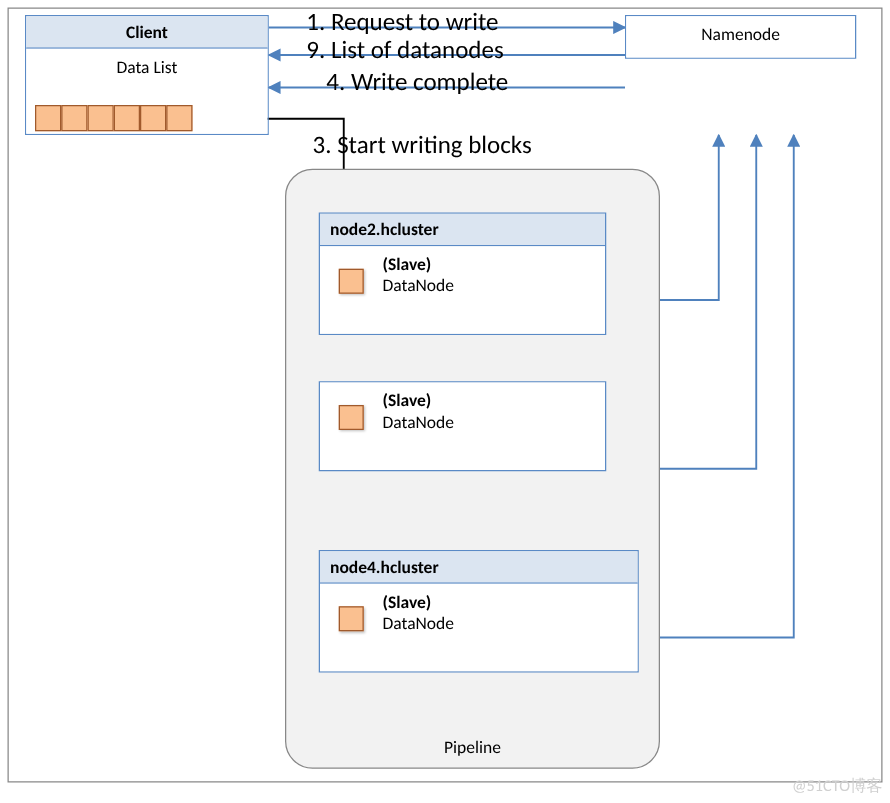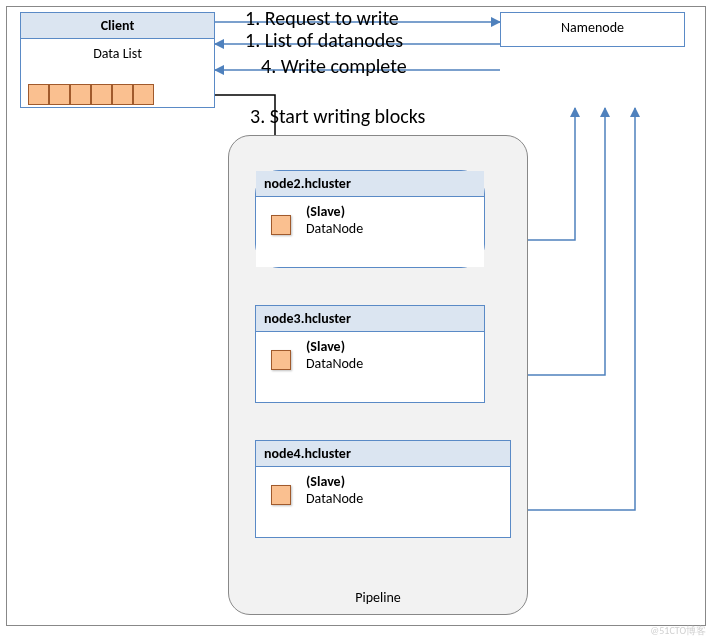--- a/index.html
+++ b/index.html
@@ -16,21 +16,21 @@
     position: absolute;
     left: 6px; top: 6px;
     width: 700px; height: 620px;
     border: 1px solid #888;
   }
   .watermark {
     position: absolute;
     right: 6px;
     bottom: 4px;
     color: #d0d0d0;
-    font-size: 10px;
+    font-size: 13px;
   }
   svg { position: absolute; left: 0; top: 0; }
   
   .box {
     position: absolute;
     border: 1px solid #5a8ac6;
   }
   .header {
     background: #dbe5f1;
     border-bottom: 1px solid #5a8ac6;
@@ -134,39 +134,38 @@
   <div class="cell"></div>
 </div>
 
 <div class="box" style="left:500px; top:12px; width:185px;">
   <div class="body">
     <div>Namenode</div>
   </div>
 </div>
 
 <div class="lbl" style="left:245px; top:6px;">1. Request to write</div>
-<div class="lbl" style="left:245px; top:28px;">1. List of datanodes</div>
+<div class="lbl" style="left:245px; top:28px;">9. List of datanodes</div>
 <div class="lbl" style="left:245px; top:54px;margin-left:16px;">4. Write complete</div>
 <div class="lbl" style="left:250px; top:104px;text-align:center;">3. Start writing blocks</div>
 
 <div class="pipeline" style="left:228px; top:135px; width:300px; height:480px;">
   <div class="pipeline-label" style="bottom:8px;">Pipeline</div>
 </div>
 
-<div class="box" style="left:255px; top:170px; width:230px;border-radius:24px;">
+<div class="box" style="left:255px; top:170px; width:230px;">
   <div class="subhdr">node2.hcluster</div>
   <div class="body nodebody" style="height:70px;">
     <div class="chip" style="left:15px; top:18px;"></div>
     <div><b>(Slave)</b></div>
     <div>DataNode</div>
   </div>
 </div>
 
 <div class="box" style="left:255px; top:305px; width:230px;">
-  <div class="subhdr">node3.hcluster</div>
   <div class="body nodebody" style="height:70px;">
     <div class="chip" style="left:15px; top:18px;"></div>
     <div><b>(Slave)</b></div>
     <div>DataNode</div>
   </div>
 </div>
 
 <div class="box" style="left:255px; top:440px; width:256px;">
   <div class="subhdr">node4.hcluster</div>
   <div class="body nodebody" style="height:70px;">

